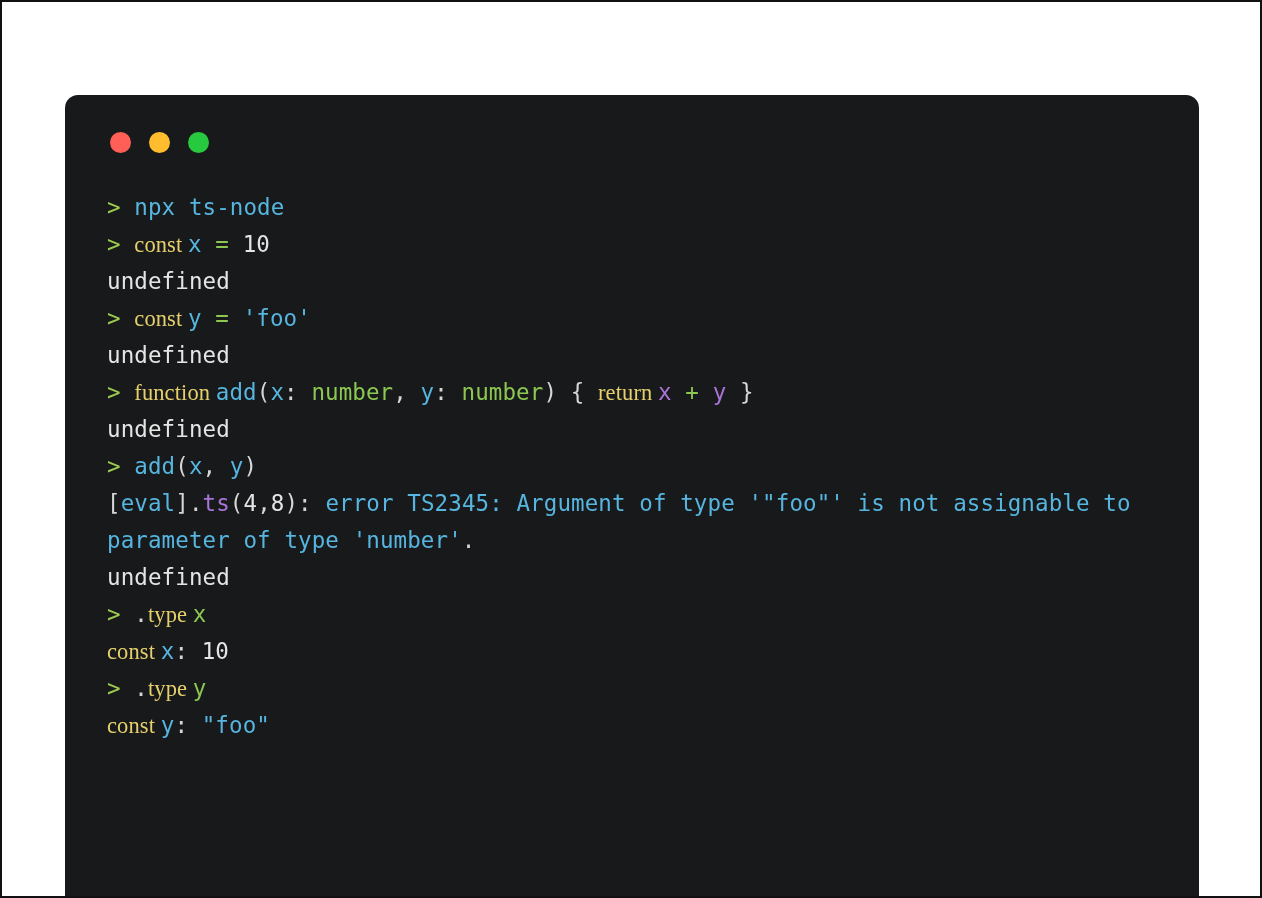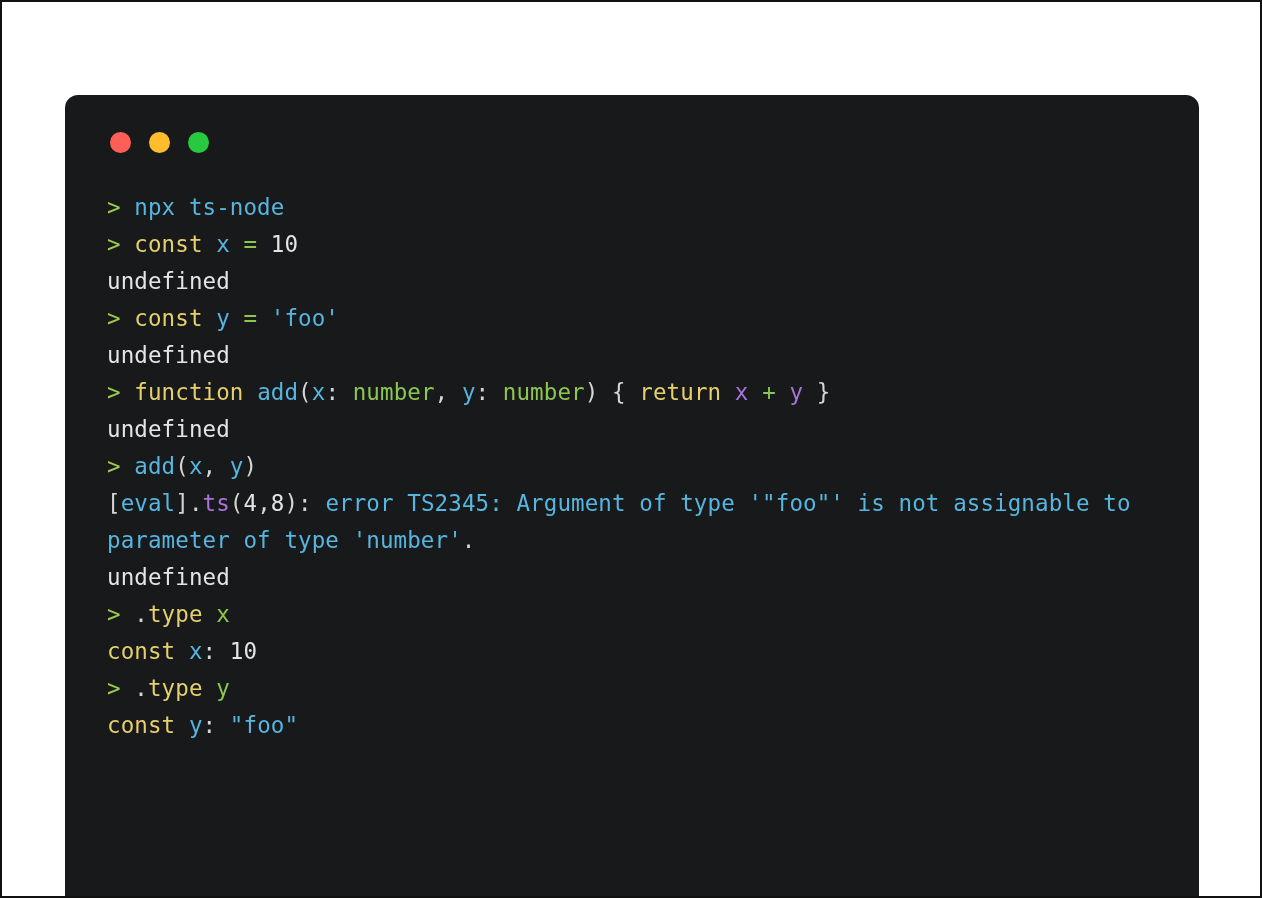--- a/index.html
+++ b/index.html
@@ -64,21 +64,21 @@
     white-space: pre-wrap;
     word-break: break-word;
   }
   .line {
     min-height: 37px;
   }
 
   
   .t-prompt   { color: #9ccc4f; }
   .t-cyan     { color: #56b6e0; }
-  .t-yellow   { color: #e6d06c; }
+  .t-yellow   { color: #e6d06c; font-family: Liberation Serif, serif; }
   .t-green    { color: #8cc751; }
   .t-red      { color: #cf4a4a; }
   .t-violet   { color: #a974d8; }
   .t-white    { color: #d6d6d6; }
 </style>
 <style>
   .t-prompt { color: #9CCC4F; }
   .t-cyan   { color: #56B6E0; }
   .t-yellow { color: #E6D06C; }
   .t-green  { color: #8CC751; }

